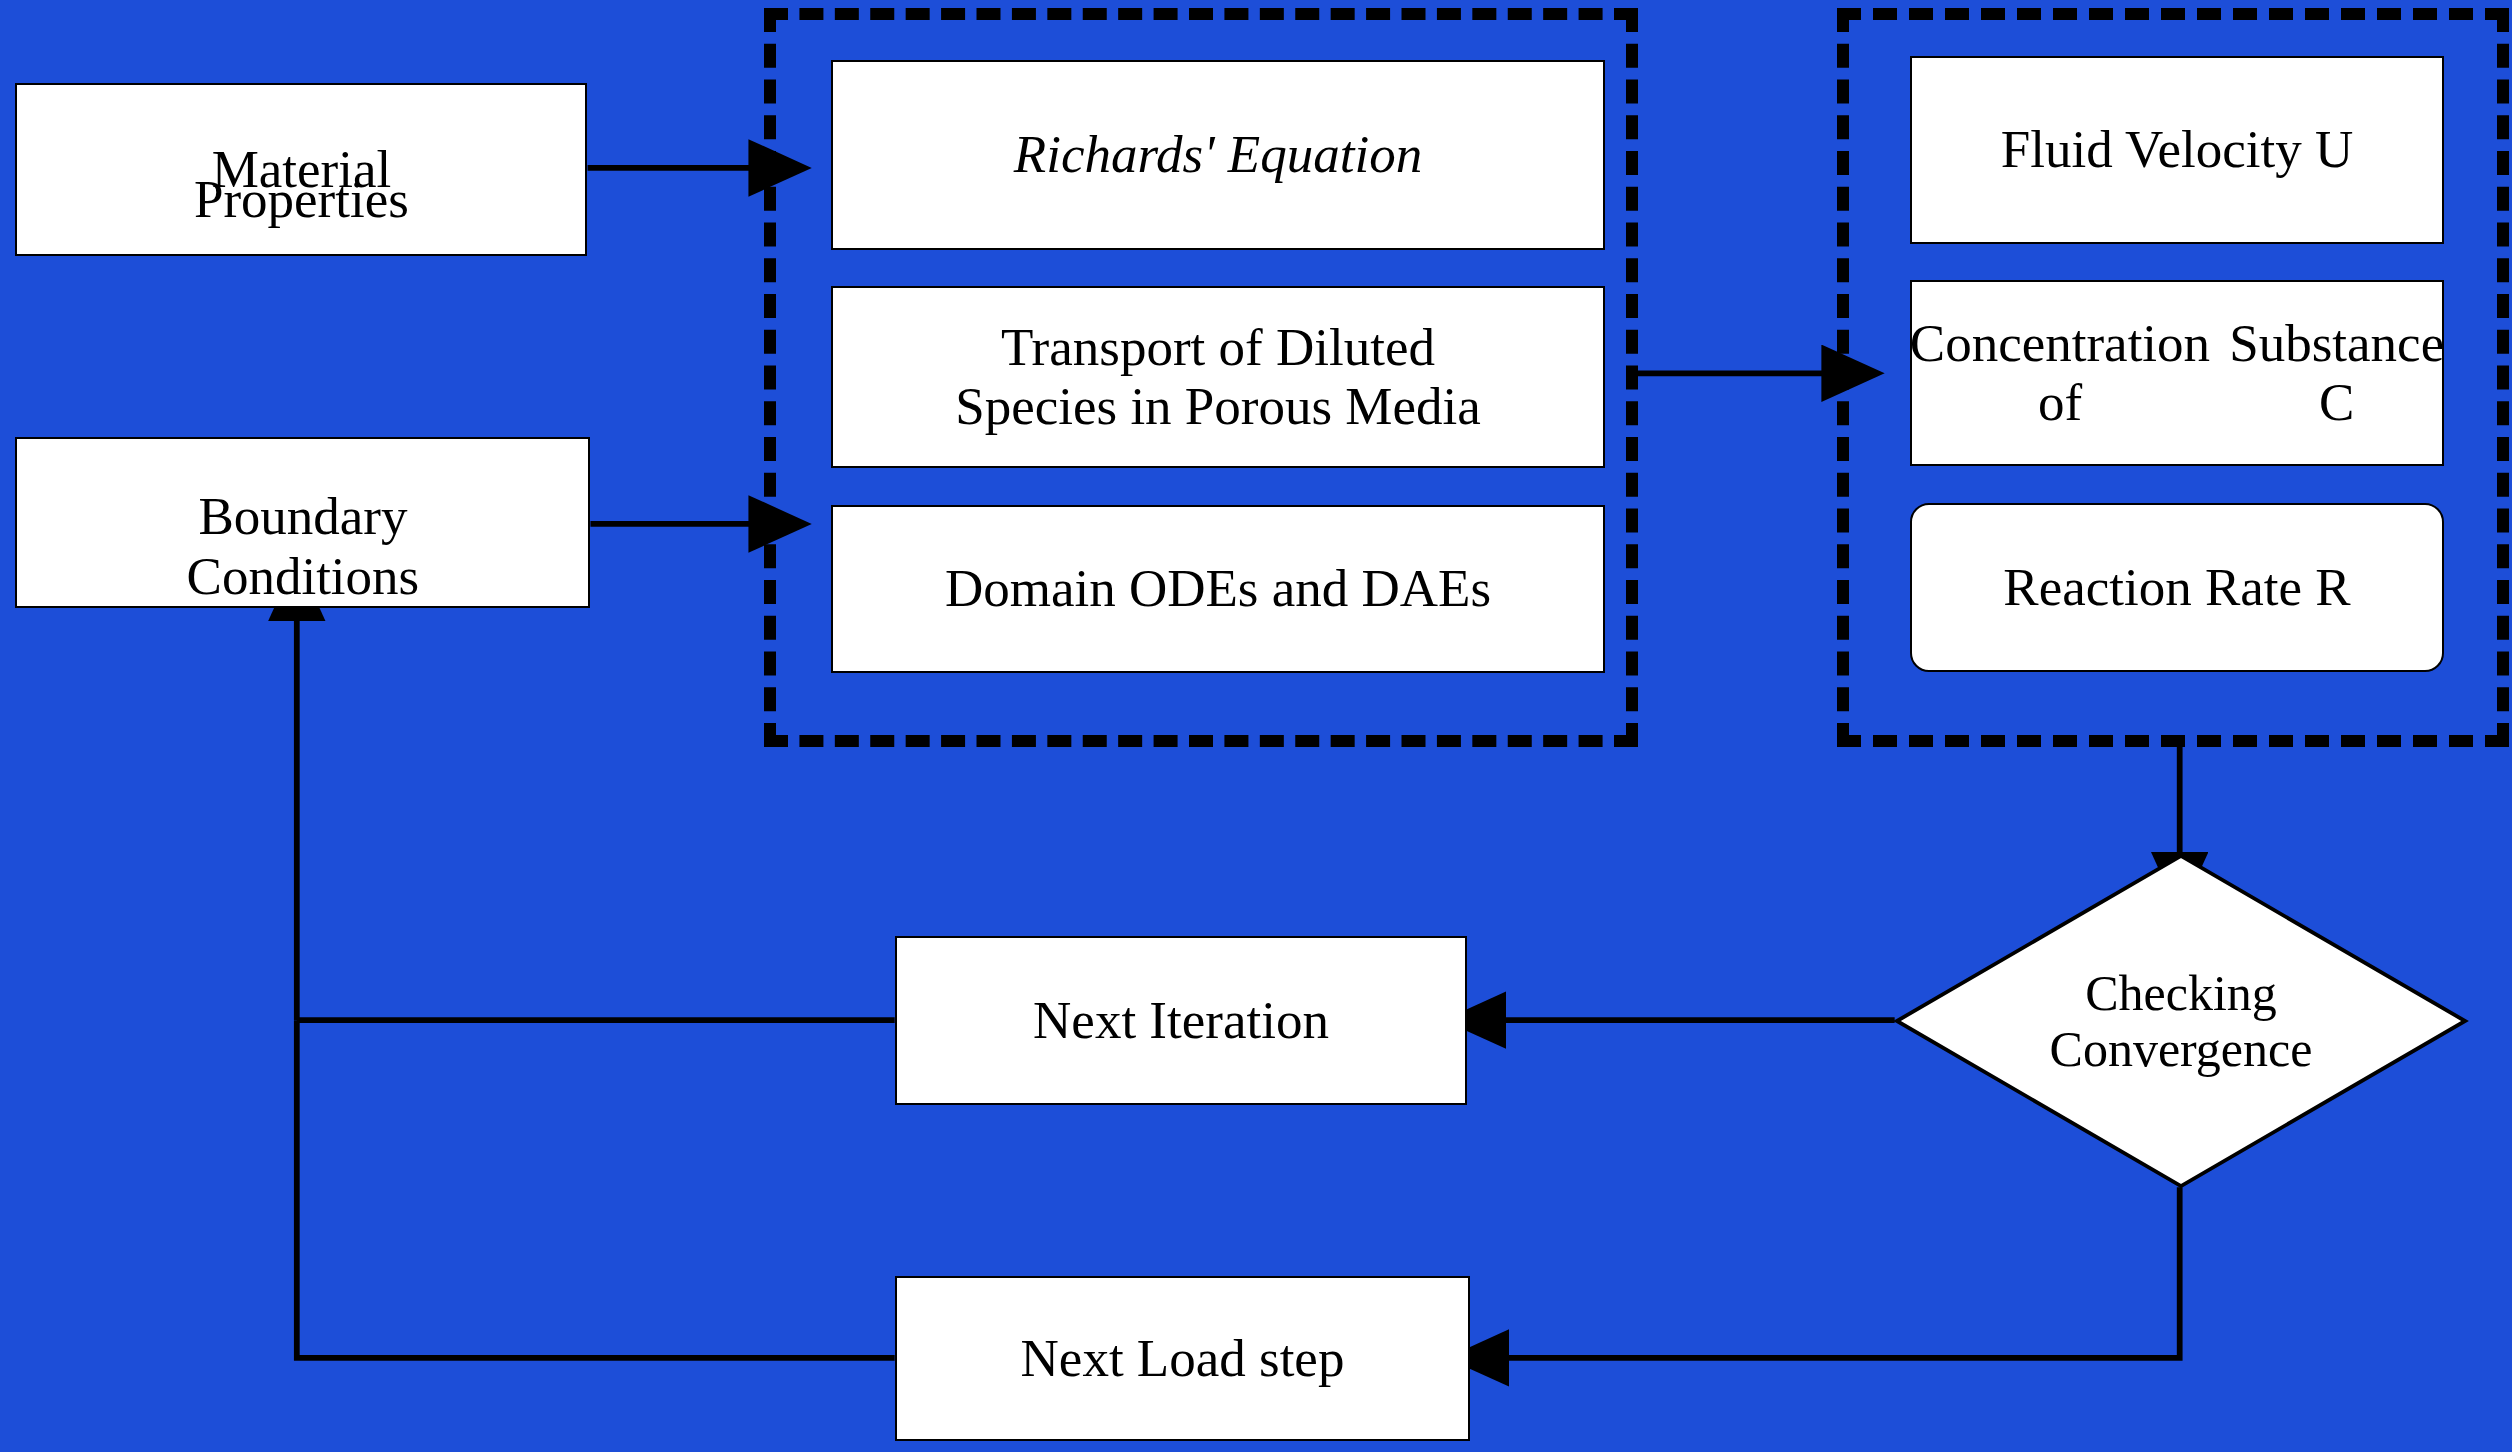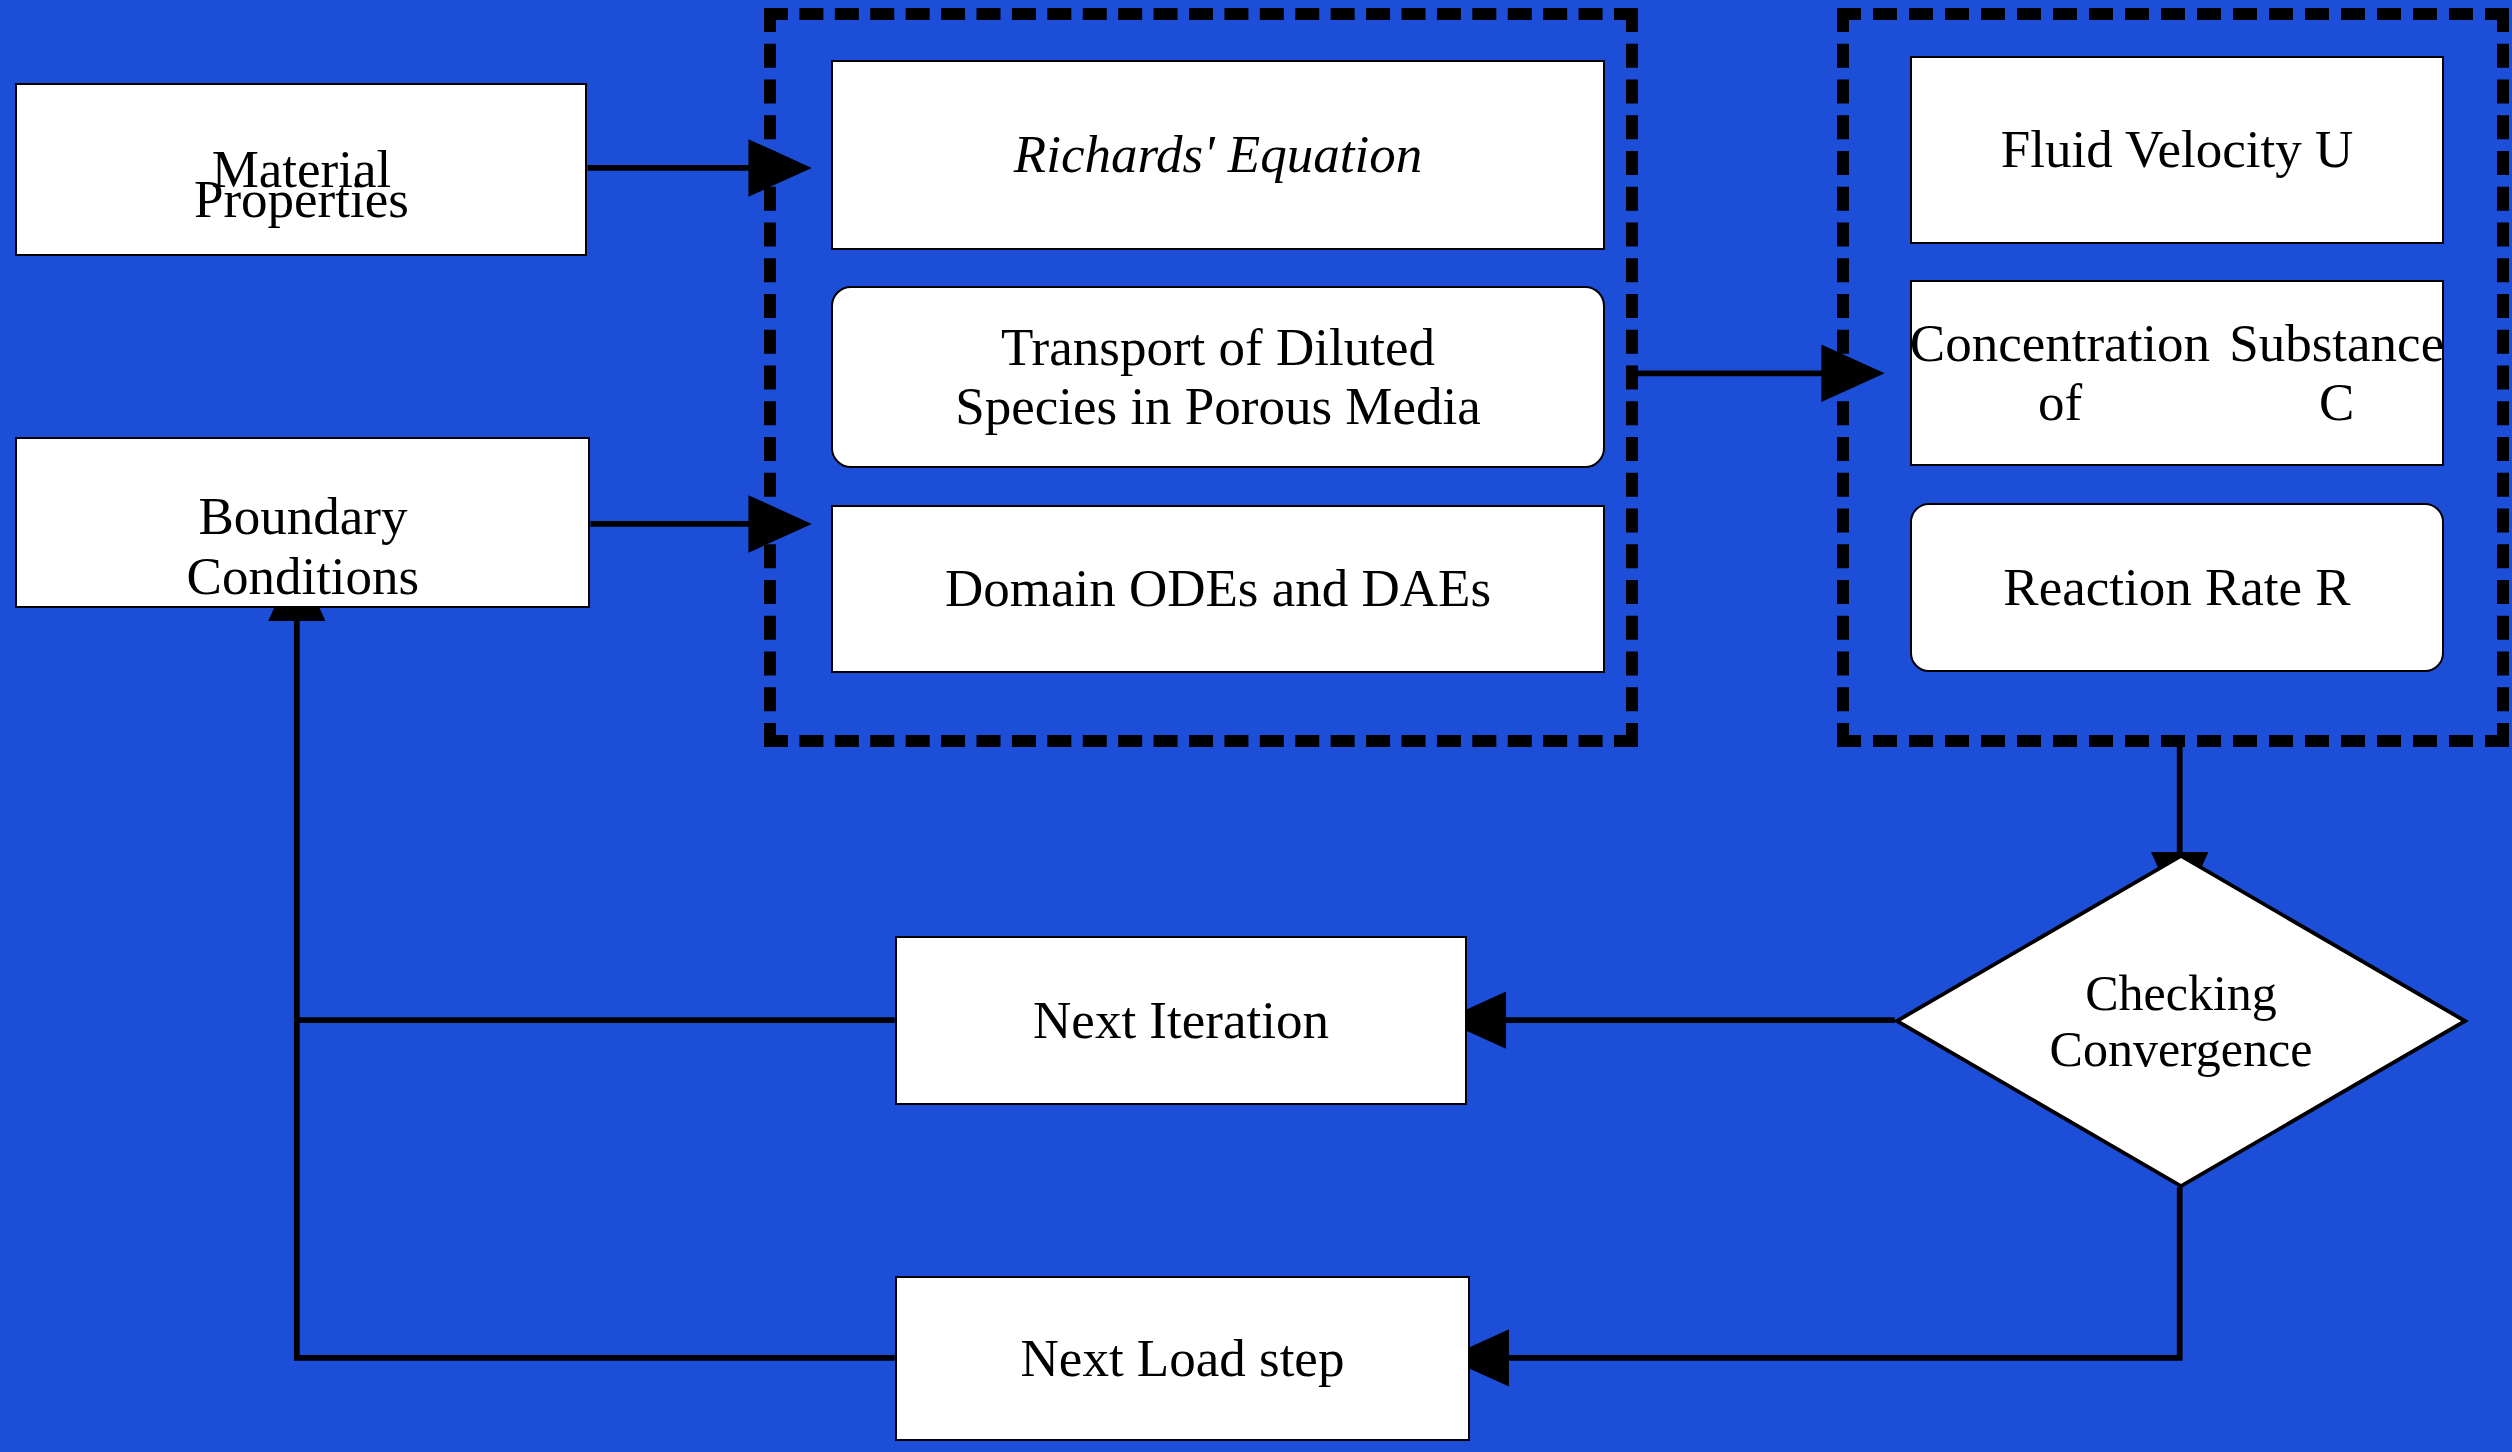--- a/index.html
+++ b/index.html
@@ -103,21 +103,21 @@
 
   <div class="node fs-big" style="left:15.4px;top:437px;width:575px;height:171px;flex-direction:column;justify-content:flex-end;">
     <span>Boundary</span>
     <span>Conditions</span>
   </div>
 
   <div class="node fs-big" style="left:831px;top:60px;width:774px;height:190px;font-style:italic;">
     <span>Richards' Equation</span>
   </div>
 
-  <div class="node fs-big" style="left:831px;top:286px;width:774px;height:182px;flex-direction:column;border-radius:20px;">
+  <div class="node fs-big" style="left:831px;top:286px;width:774px;height:182px;flex-direction:column;">
     <span>Transport of Diluted</span>
     <span>Species in Porous Media</span>
   </div>
 
   <div class="node fs-big" style="left:831px;top:505px;width:774px;height:168px;">
     <span>Domain ODEs and DAEs</span>
   </div>
 
   <div class="node fs-big" style="left:1910px;top:56px;width:534px;height:188px;">
     <span>Fluid Velocity U</span>

